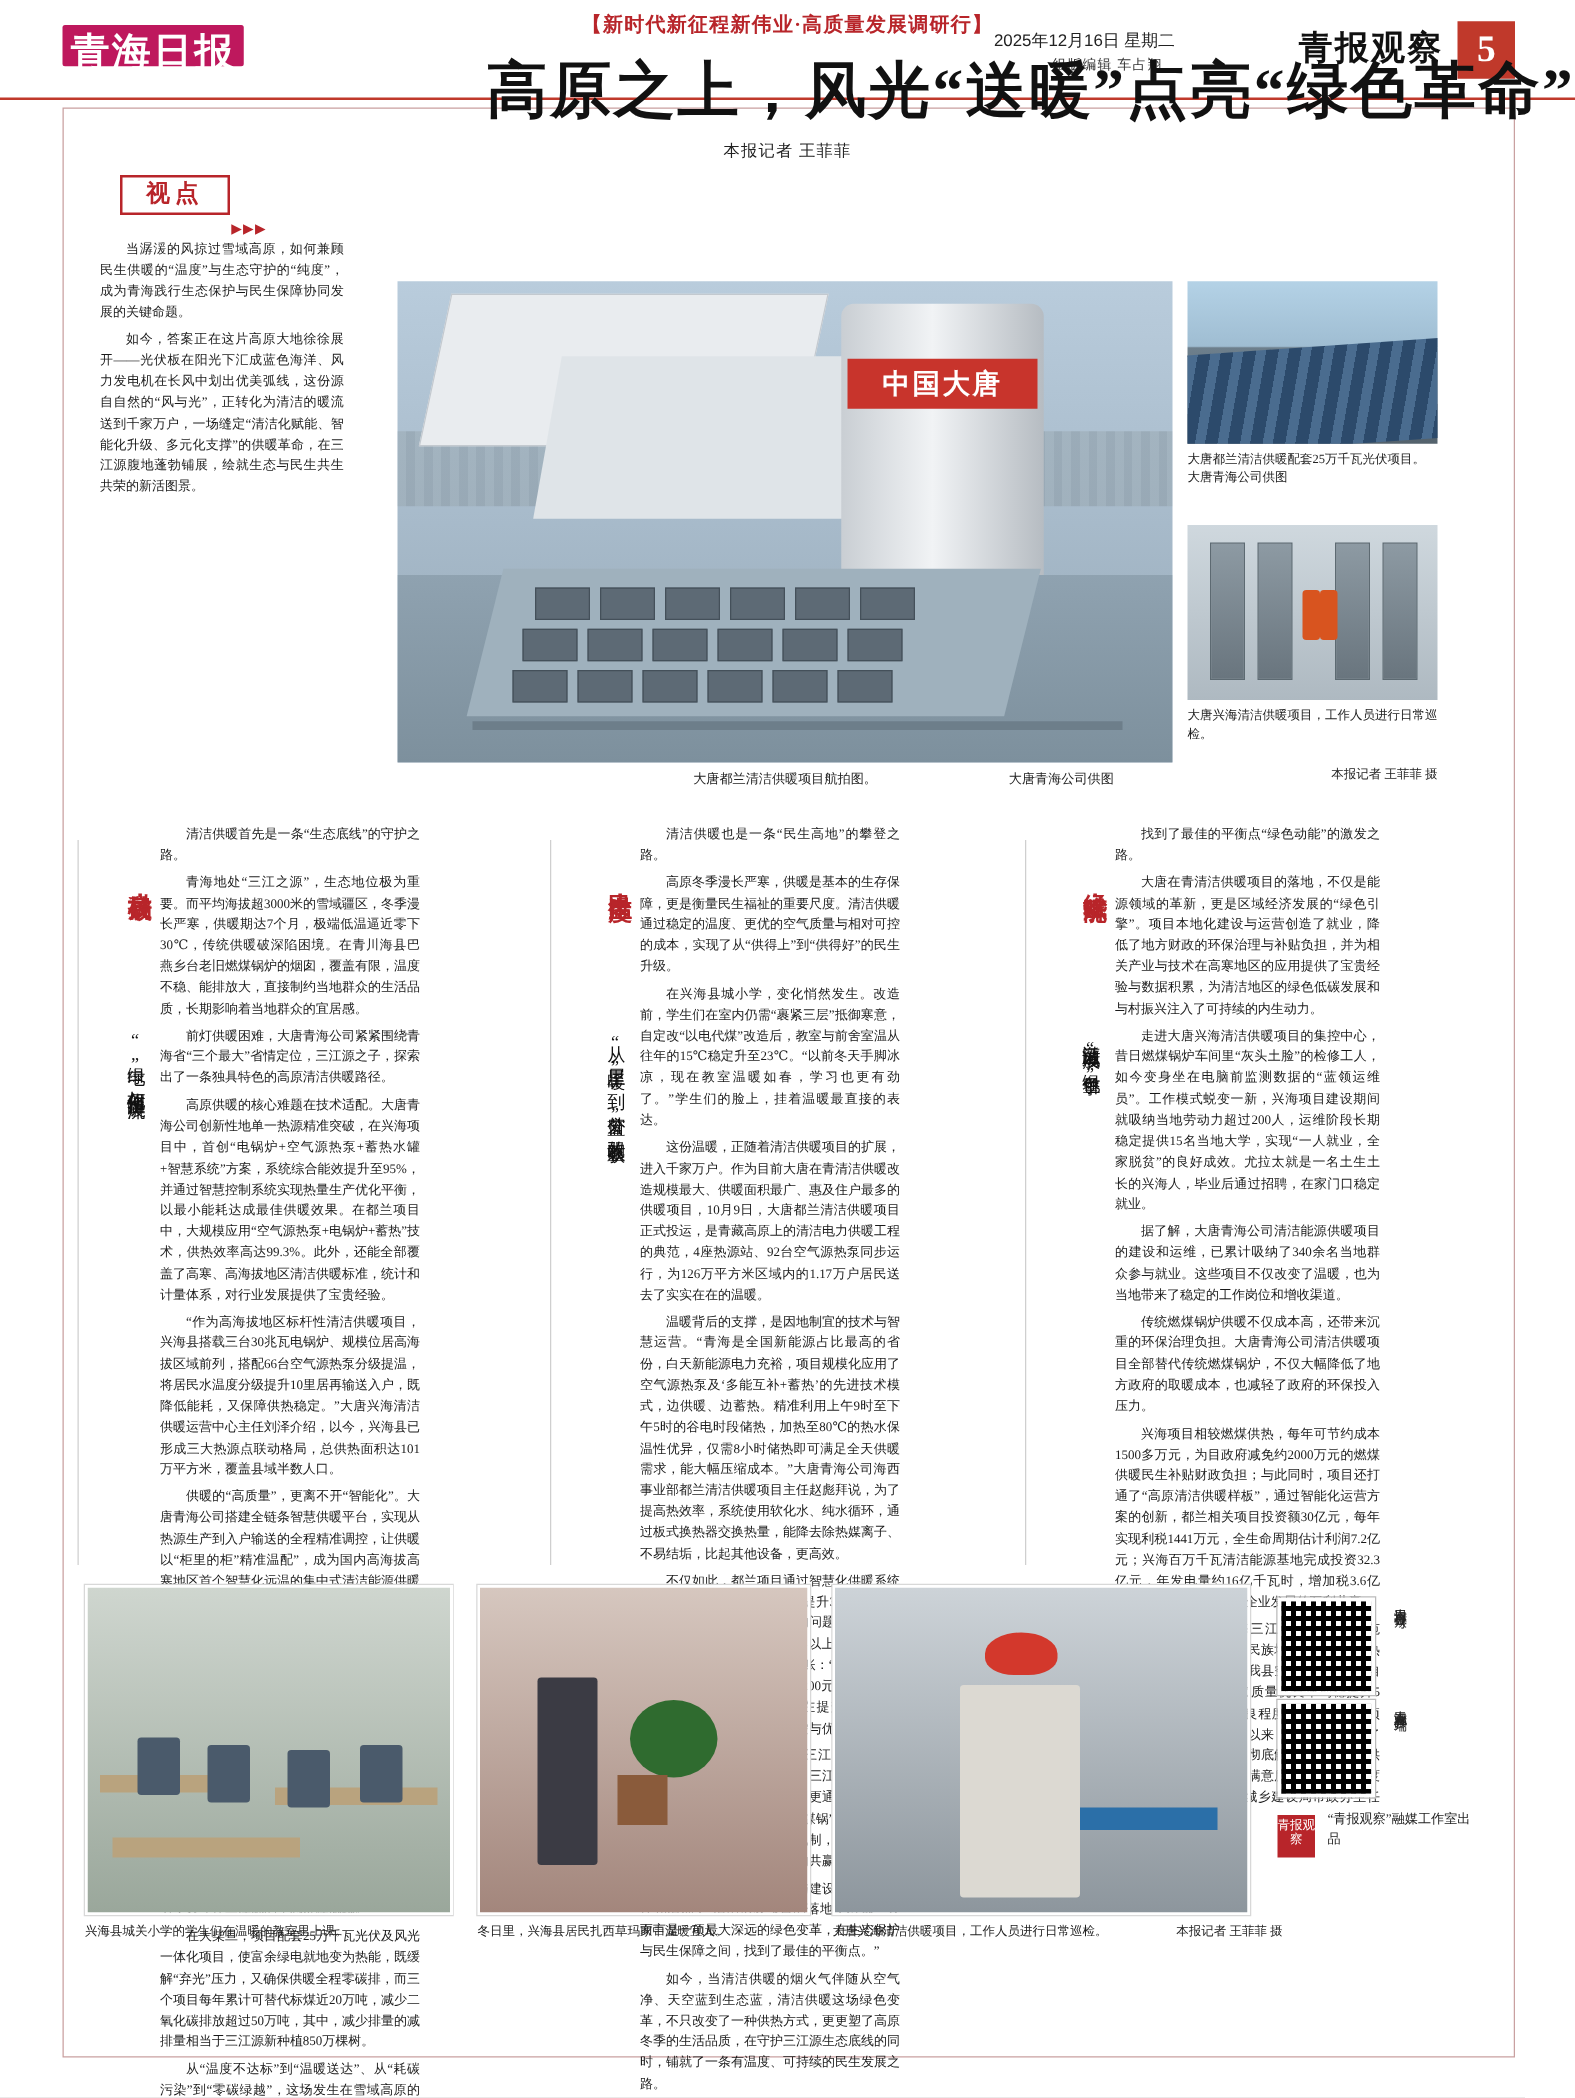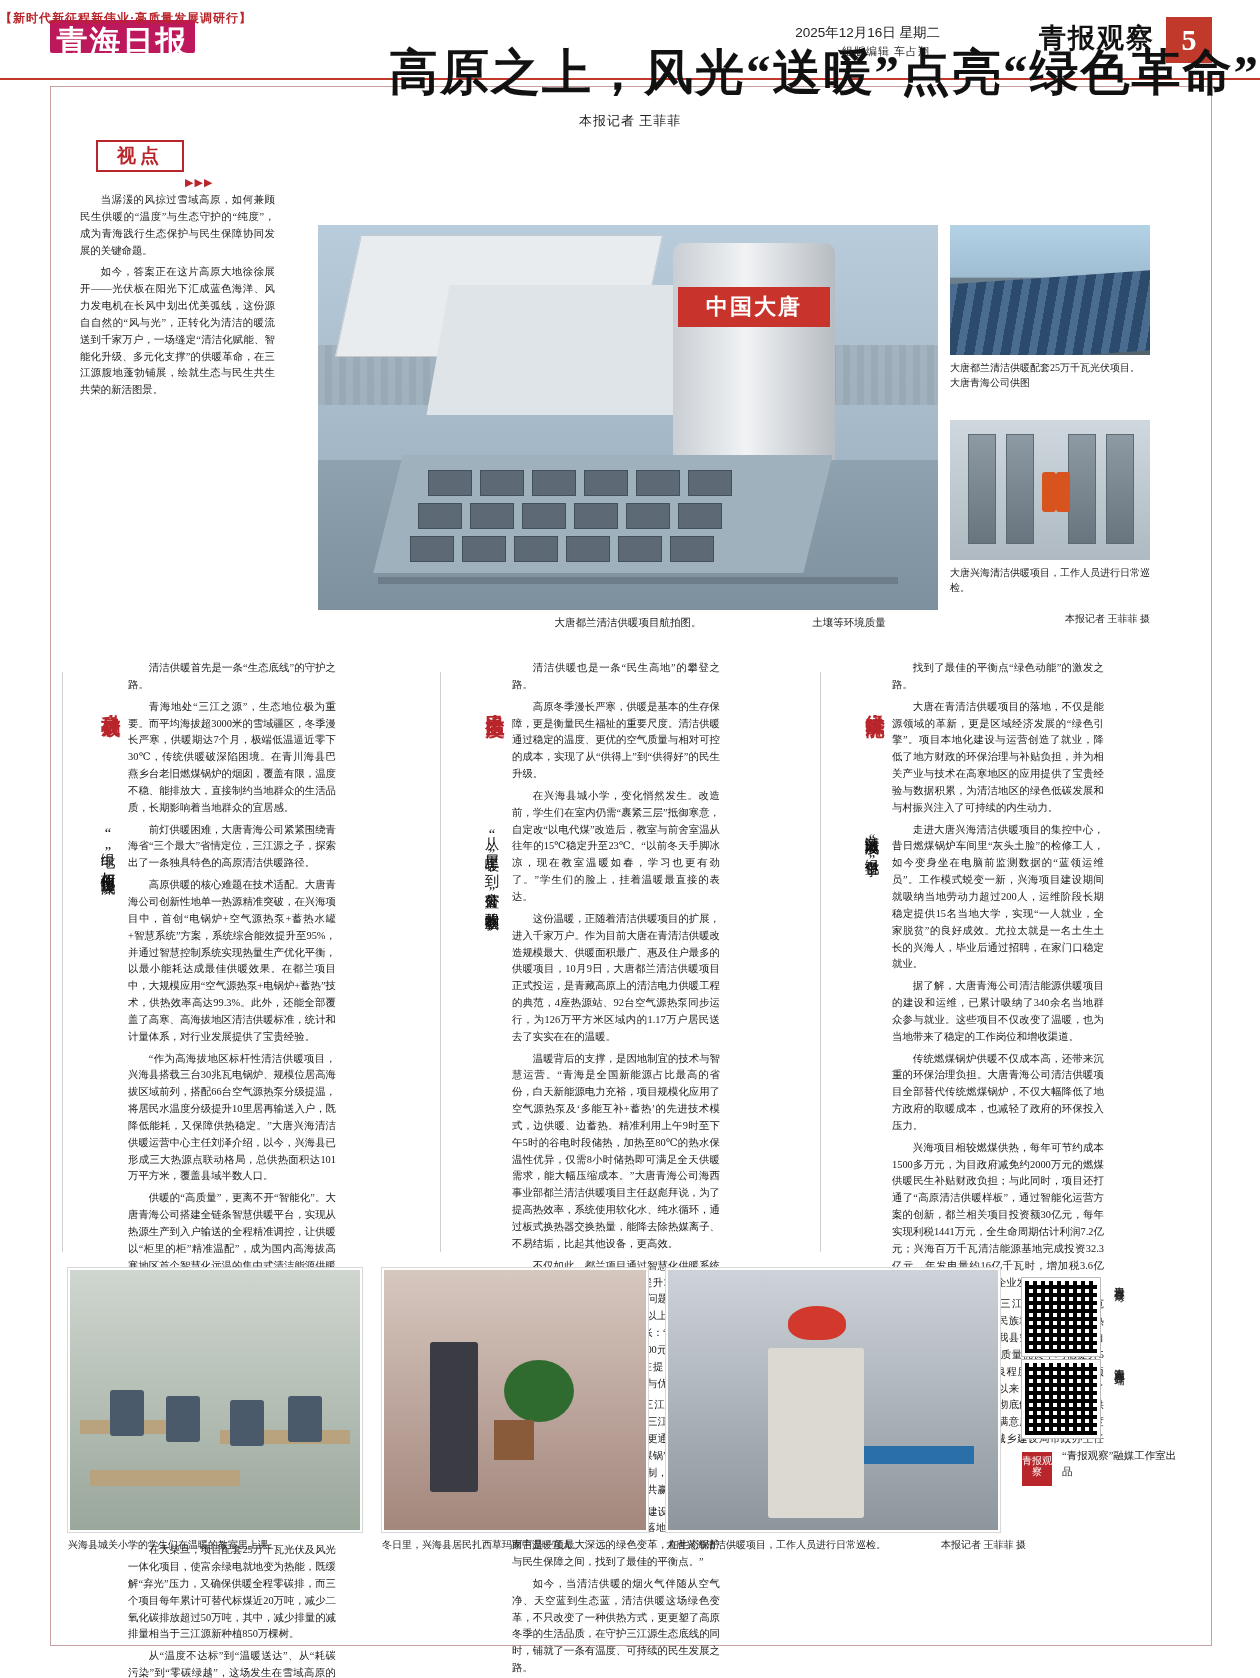--- a/index.html
+++ b/index.html
@@ -83,22 +83,22 @@
     position: absolute;
     left: 50px; top: 86px;
     width: 1162px; height: 1560px;
     border: 1px solid #c9a0a0;
     box-sizing: border-box;
   }
 
   .kicker {
     position: absolute;
     left: 0; right: 0; top: 10px;
-    text-align: left;
-    font-size: 12px;
+    text-align: center;
+    font-size: 16px;
     color: #b8252a;
     font-weight: bold;
     letter-spacing: 1px;
   }
   .headline {
     position: absolute;
     left: 0; right: 0; top: 40px;
     text-align: right;
     font-size: 49px;
     font-weight: bold;
@@ -433,21 +433,21 @@
     <div class="unit" style="left:360px;top:278px"></div>
     <div class="unit" style="left:92px;top:311px"></div>
     <div class="unit" style="left:144px;top:311px"></div>
     <div class="unit" style="left:196px;top:311px"></div>
     <div class="unit" style="left:248px;top:311px"></div>
     <div class="unit" style="left:300px;top:311px"></div>
     <div class="unit" style="left:352px;top:311px"></div>
     <div class="pipe"></div>
   </div>
   <div class="hero-cap-main">大唐都兰清洁供暖项目航拍图。</div>
-  <div class="hero-cap-credit">土壤等环境质量</div>
+  <div class="hero-cap-credit">大唐青海公司供图</div>
 
   <div class="hero-tr">
     <div class="panels"></div>
   </div>
   <div class="cap-tr">大唐都兰清洁供暖配套25万千瓦光伏项目。  大唐青海公司供图</div>
 
   <div class="hero-br">
     <div class="hx" style="left:18px"></div>
     <div class="hx" style="left:56px"></div>
     <div class="hx" style="left:118px"></div>

